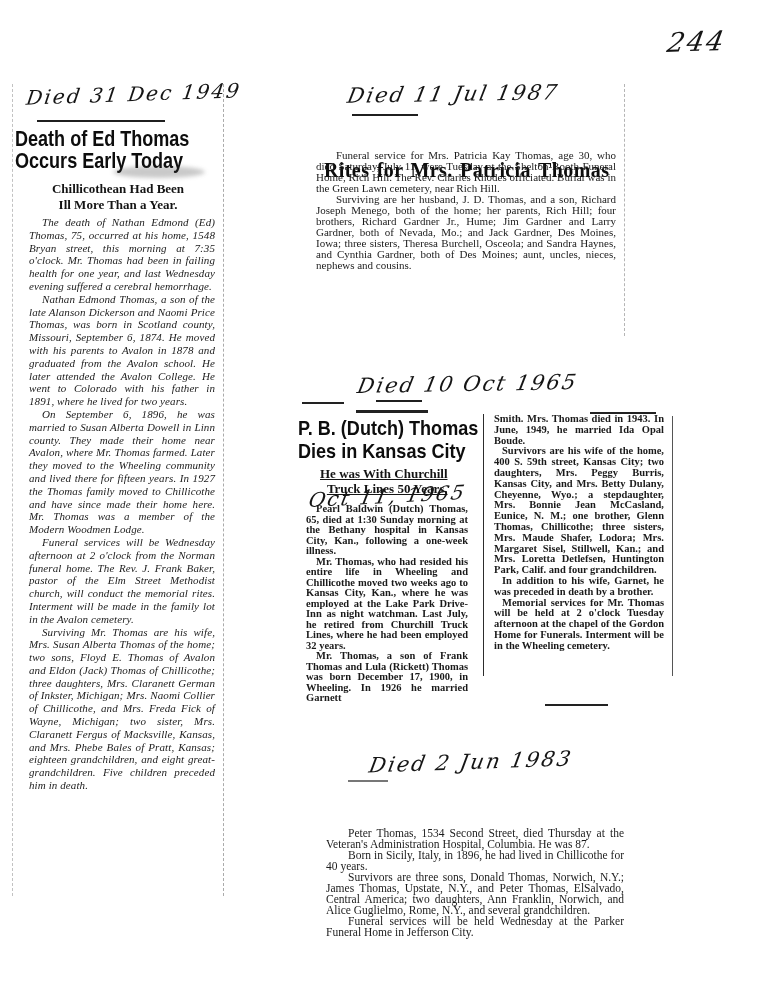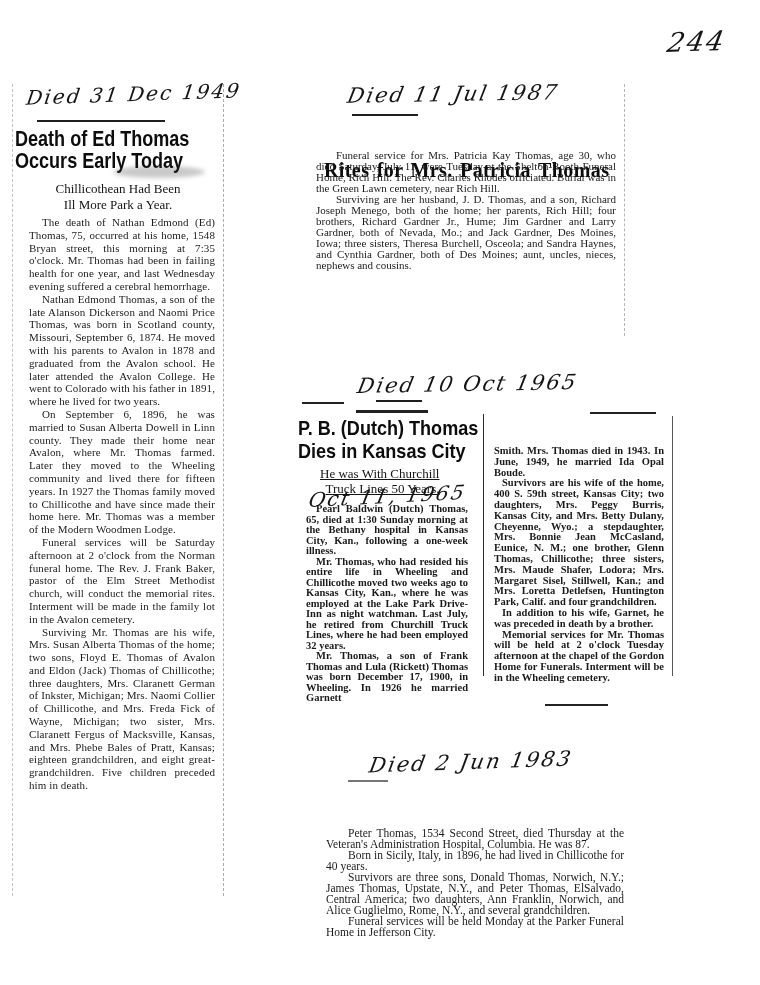--- a/index.html
+++ b/index.html
@@ -17,38 +17,38 @@
   }
   .ink-line{background:#1f1f1f;height:2px;}
   .news-rule{background:#222;height:3px;}
   
   .news-body p{margin:0;text-align:justify;}
   .headline-sans{
     font-family:"Liberation Sans","DejaVu Sans",sans-serif;font-weight:bold;color:#0d0d0d;
     transform-origin:left top;white-space:nowrap;
   }
   .headline-serif{font-family:"Liberation Serif",serif;font-weight:bold;color:#0d0d0d;}
-  .subhead{font-weight:normal;color:#141414;}
+  .subhead{font-weight:bold;color:#141414;}
   
   #clip-ed{left:12px;top:84px;width:210px;height:812px;
     border-left:1px dashed #c2c2c2;border-right:1px dashed #ababab;}
   #clip-ed .news-body{left:16px;top:132px;width:186px;font-size:11px;line-height:12.8px;
-    letter-spacing:.1px;}
+    letter-spacing:.1px;font-style:italic;}
   #clip-ed .news-body p{text-indent:13px;}
   
   #clip-patricia{left:310px;top:84px;width:314px;height:252px;border-right:1px dashed #b5b5b5;}
   #clip-patricia .news-body{left:6px;top:66px;width:300px;font-size:11px;line-height:11px;}
   #clip-patricia .news-body p{text-indent:20px;}
   
   #clip-dutch{left:296px;top:374px;width:382px;height:340px;}
   #clip-dutch .col-left{left:2px;top:130px;width:170px;font-size:10.5px;line-height:10.5px;
     font-weight:bold;color:#1a1a1a;}
   #clip-dutch .col-left p{text-indent:10px;margin-left:8px;}
   #clip-dutch .col-right{left:198px;top:40px;width:170px;font-size:10.5px;line-height:10.8px;
-    font-weight:bold;color:#1a1a1a;margin-top:32px;}
+    font-weight:bold;color:#1a1a1a;}
   #clip-dutch .col-right p{text-indent:8px;}
   #clip-dutch .col-right p.cont{text-indent:0;}
   .vline{width:1px;background:#2c2c2c;}
   
   #clip-peter{left:300px;top:750px;width:330px;height:200px;}
   #clip-peter .news-body{left:26px;top:62px;width:298px;font-size:11.5px;line-height:11px;margin-top:16px;}
   #clip-peter .news-body p{text-indent:22px;}
   .smudge{background:rgba(60,60,60,.28);border-radius:50%;filter:blur(2px);}
 </style>
 </head>
@@ -64,28 +64,28 @@
 
     <div class="abs headline-sans" style="left:2px;top:44px;font-size:22px;line-height:22px;transform:scaleX(0.82);">
       <div>Death of Ed Thomas</div>
       <div>Occurs Early Today</div>
     </div>
 
     <div class="abs smudge" style="left:100px;top:82px;width:92px;height:12px;"></div>
 
     <div class="abs subhead" style="left:0;top:97px;width:210px;text-align:center;font-size:13px;line-height:16px;">
       <div>Chillicothean Had Been</div>
-      <div>Ill More Park a Year.</div>
+      <div>Ill More Than a Year.</div>
     </div>
 
     <div class="abs news-body">
       <p>The death of Nathan Edmond (Ed) Thomas, 75, occurred at his home, 1548 Bryan street, this morning at 7:35 o'clock. Mr. Thomas had been in failing health for one year, and last Wednesday evening suffered a cerebral hemorrhage.</p>
       <p>Nathan Edmond Thomas, a son of the late Alanson Dickerson and Naomi Price Thomas, was born in Scotland county, Missouri, September 6, 1874. He moved with his parents to Avalon in 1878 and graduated from the Avalon school. He later attended the Avalon College. He went to Colorado with his father in 1891, where he lived for two years.</p>
       <p>On September 6, 1896, he was married to Susan Alberta Dowell in Linn county. They made their home near Avalon, where Mr. Thomas farmed. Later they moved to the Wheeling community and lived there for fifteen years. In 1927 the Thomas family moved to Chillicothe and have since made their home here. Mr. Thomas was a member of the Modern Woodmen Lodge.</p>
-      <p>Funeral services will be Saturday afternoon at 2 o'clock from the Norman funeral home. The Rev. J. Frank Baker, pastor of the Elm Street Methodist church, will conduct the memorial rites. Interment will be made in the family lot in the Avalon cemetery.</p>
+      <p>Funeral services will be Wednesday afternoon at 2 o'clock from the Norman funeral home. The Rev. J. Frank Baker, pastor of the Elm Street Methodist church, will conduct the memorial rites. Interment will be made in the family lot in the Avalon cemetery.</p>
       <p>Surviving Mr. Thomas are his wife, Mrs. Susan Alberta Thomas of the home; two sons, Floyd E. Thomas of Avalon and Eldon (Jack) Thomas of Chillicothe; three daughters, Mrs. Claranett German of Inkster, Michigan; Mrs. Naomi Collier of Chillicothe, and Mrs. Freda Fick of Wayne, Michigan; two sister, Mrs. Claranett Fergus of Macksville, Kansas, and Mrs. Phebe Bales of Pratt, Kansas; eighteen grandchildren, and eight great-grandchildren. Five children preceded him in death.</p>
     </div>
   </div>
 
   <div id="clip-patricia" class="abs">
     <div class="abs hw" style="left:38px;top:-2px;font-size:21px;transform:skewX(-12deg) rotate(-1deg);">Died 11 Jul 1987</div>
     <div class="abs ink-line" style="left:42px;top:30px;width:66px;"></div>
 
     <div class="abs headline-serif" style="left:14px;top:36px;font-size:20px;letter-spacing:.4px;word-spacing:2px;white-space:nowrap;margin-top:39px;">Rites for Mrs. Patricia Thomas</div>
 
@@ -136,17 +136,17 @@
 
   <div id="clip-peter" class="abs">
     <div class="abs hw" style="left:70px;top:0;font-size:21px;transform:skewX(-12deg) rotate(-2deg);">Died 2 Jun 1983</div>
     <div class="abs ink-line" style="left:48px;top:30px;width:40px;background:#777;"></div>
 
 
     <div class="abs news-body">
       <p>Peter Thomas, 1534 Second Street, died Thursday at the Veteran's Administration Hospital, Columbia. He was 87.</p>
       <p>Born in Sicily, Italy, in 1896, he had lived in Chillicothe for 40 years.</p>
       <p>Survivors are three sons, Donald Thomas, Norwich, N.Y.; James Thomas, Upstate, N.Y., and Peter Thomas, ElSalvado, Central America; two daughters, Ann Franklin, Norwich, and Alice Guglielmo, Rome, N.Y., and several grandchildren.</p>
-      <p>Funeral services will be held Monday at the Parker Funeral Home in Jefferson City.</p>
+      <p>Funeral services will be held Wednesday at the Parker Funeral Home in Jefferson City.</p>
     </div>
   </div>
 
 </div>
 
 </body></html>

